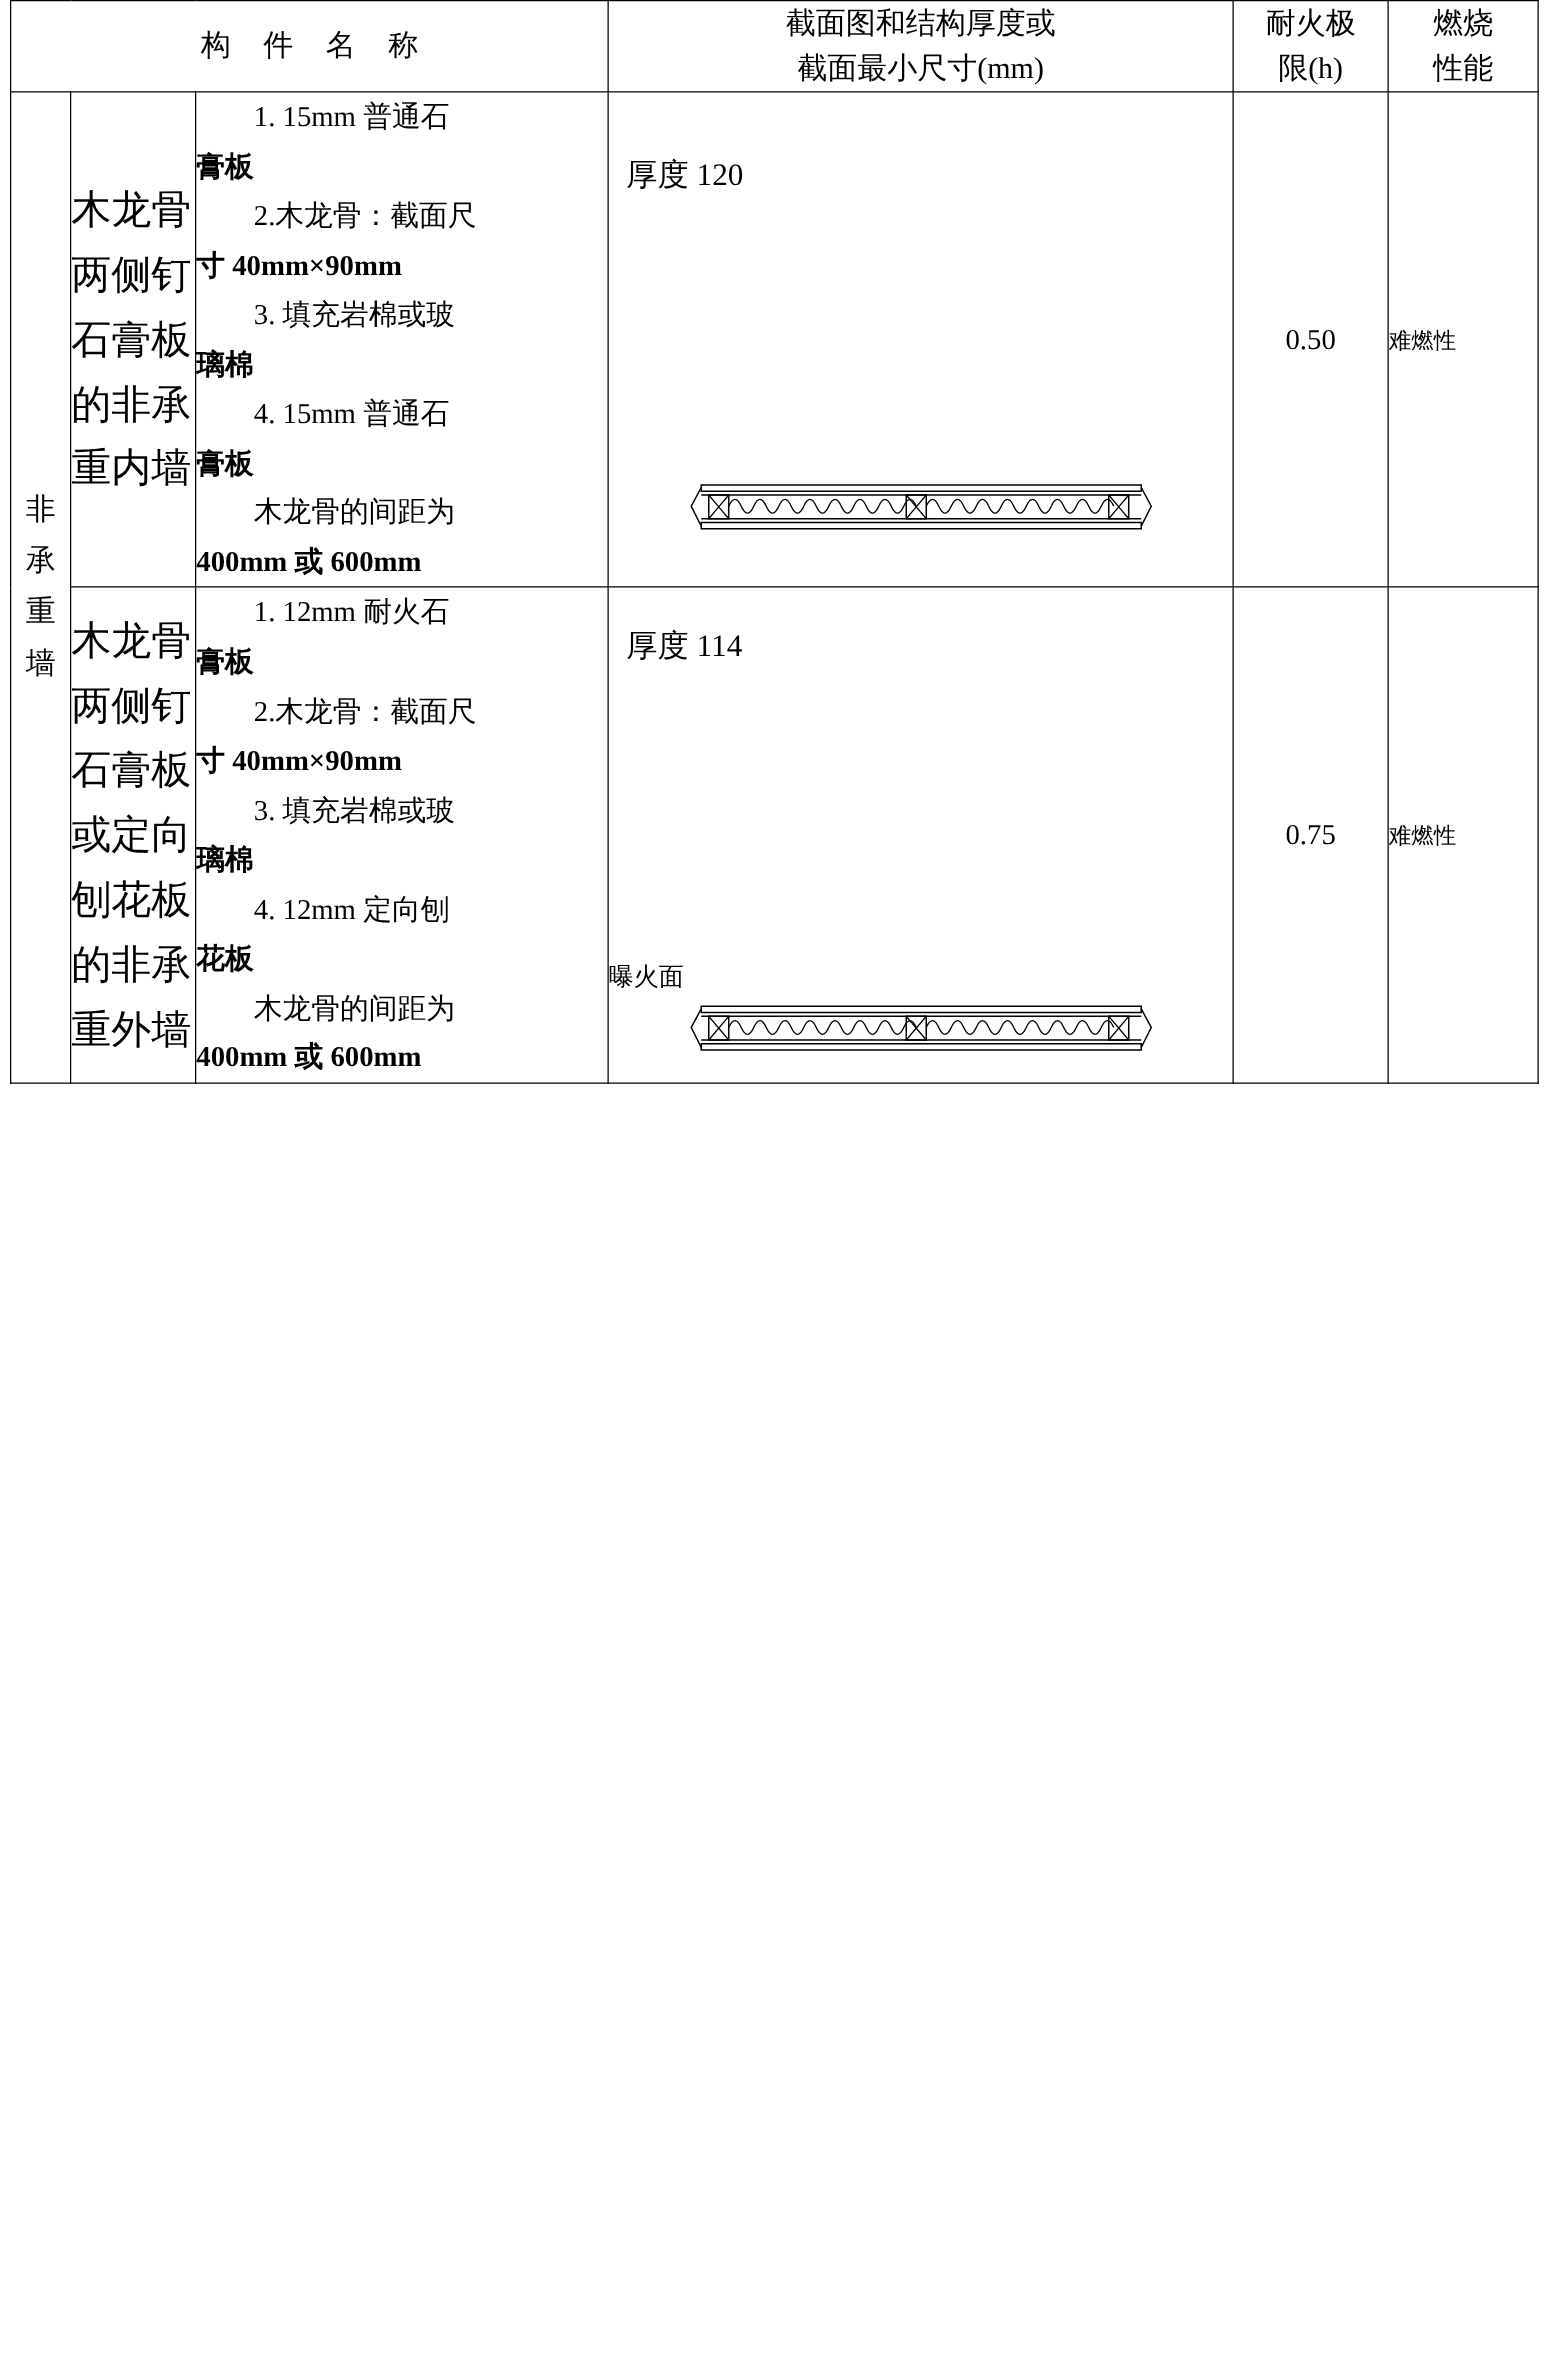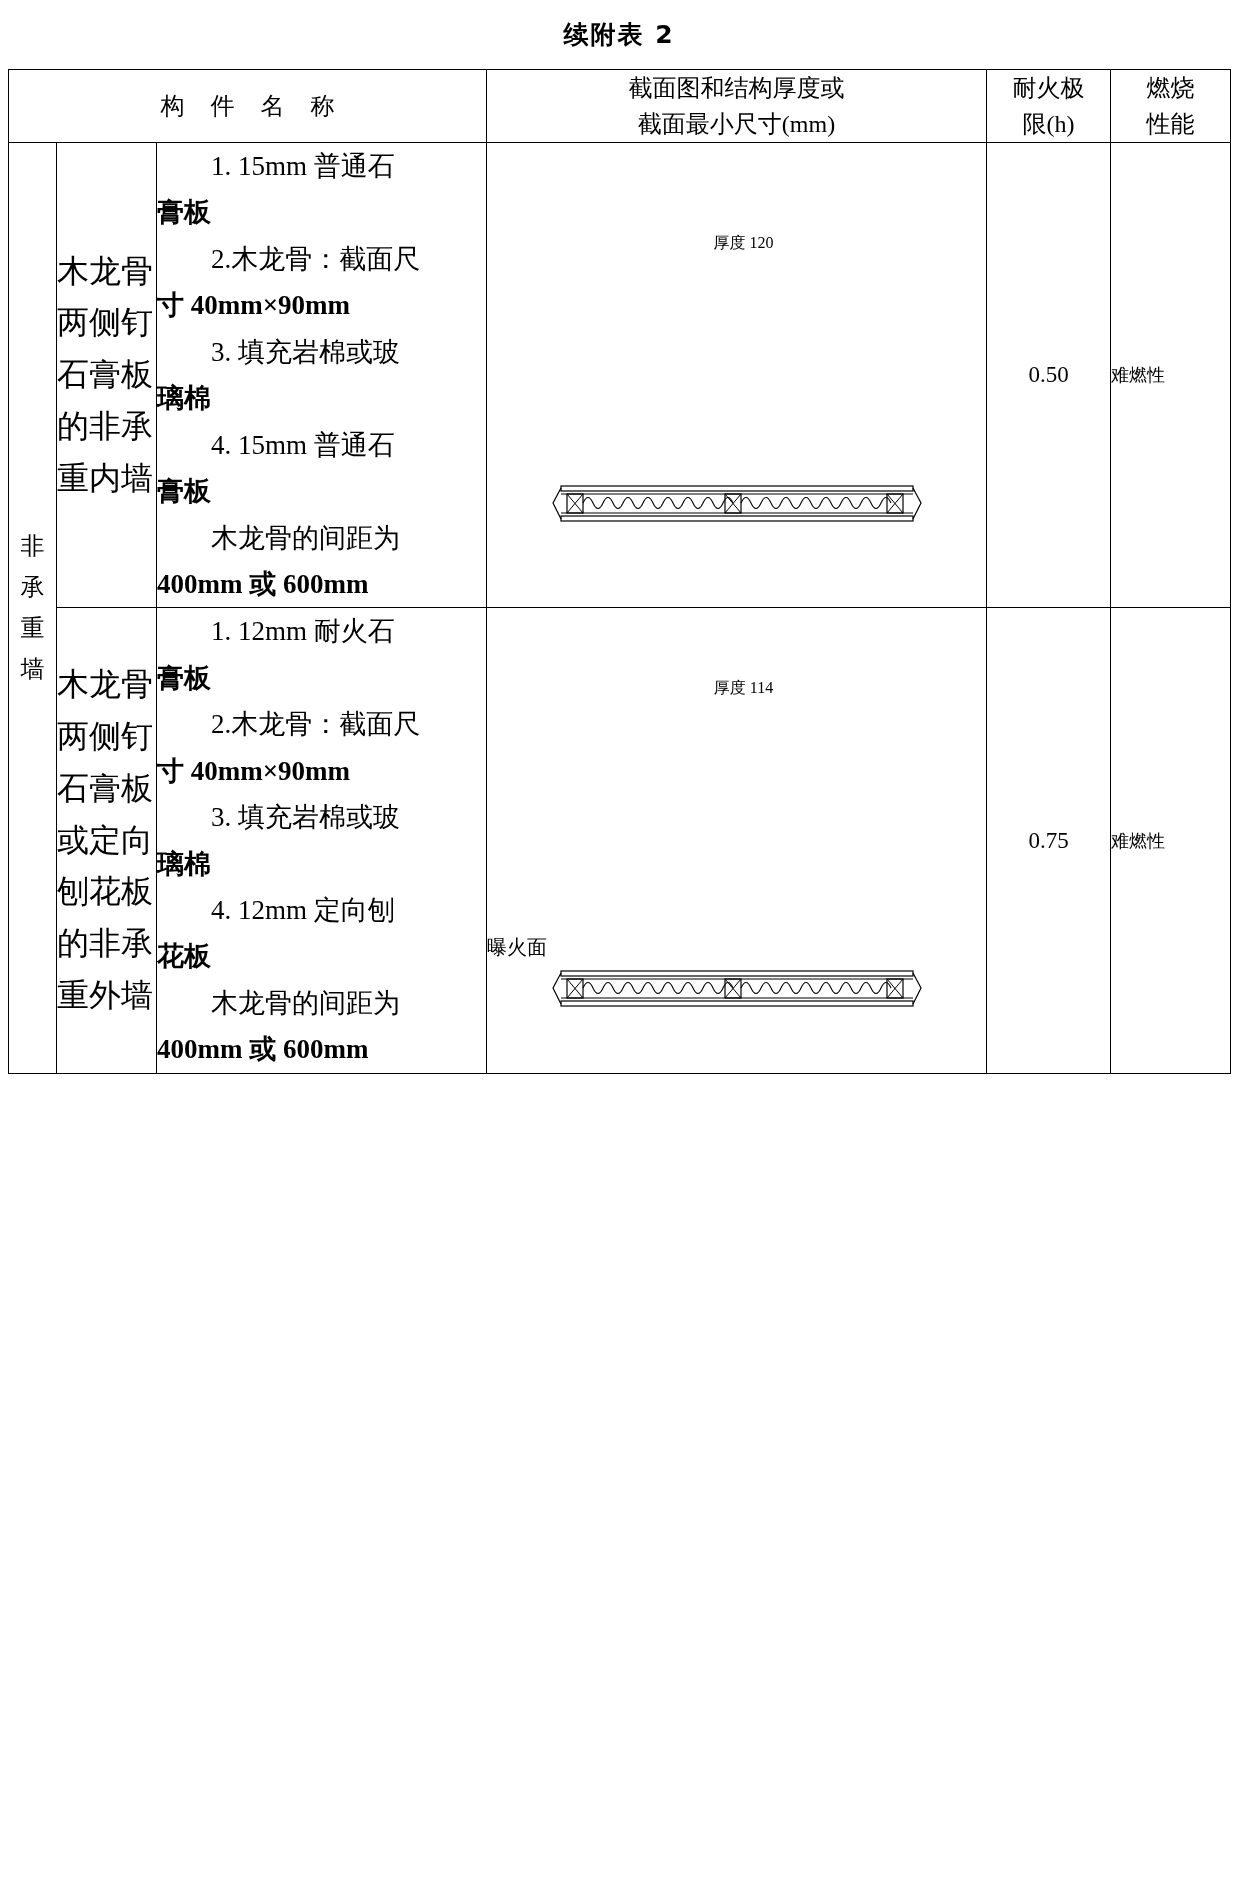--- a/index.html
+++ b/index.html
@@ -65,41 +65,40 @@
   .namecol {
     font-size: 32px;
     line-height: 1.62;
     text-align: left;
     padding: 0 4px;
   }
   .namecol span {
     display: block;
   }
   .desc {
-    font-size: 27px;
+    font-size: 23px;
     line-height: 1.72;
     padding: 10px 14px 18px 14px;
     text-align: left;
   }
   .desc .ind {
     text-indent: 2em;
   }
   .desc .cont {
     text-indent: 0;
     font-weight: bold;
   }
   .figcell {
     position: relative;
     vertical-align: top;
     padding: 0;
   }
   .fig-thick {
-    font-size: 16px;
+    font-size: 25px;
     padding: 16px 0 0 14px;
-    text-align: center;
   }
   .fig-holder {
     display: flex;
     align-items: center;
     justify-content: center;
     width: 100%;
   }
   .numcell {
     text-align: center;
     font-size: 23px;
@@ -113,21 +112,20 @@
     font-size: 20px;
     margin-bottom: 2px;
   }
   svg { display: block; }
 </style>
 </head>
 <body>
 
 <div class="page">
 
-  <div class="doc-title">续附表 2</div>
 
   <table class="main">
     <colgroup>
       <col style="width:48px">
       <col style="width:100px">
       <col style="width:330px">
       <col style="width:500px">
       <col style="width:124px">
       <col style="width:120px">
     </colgroup>

